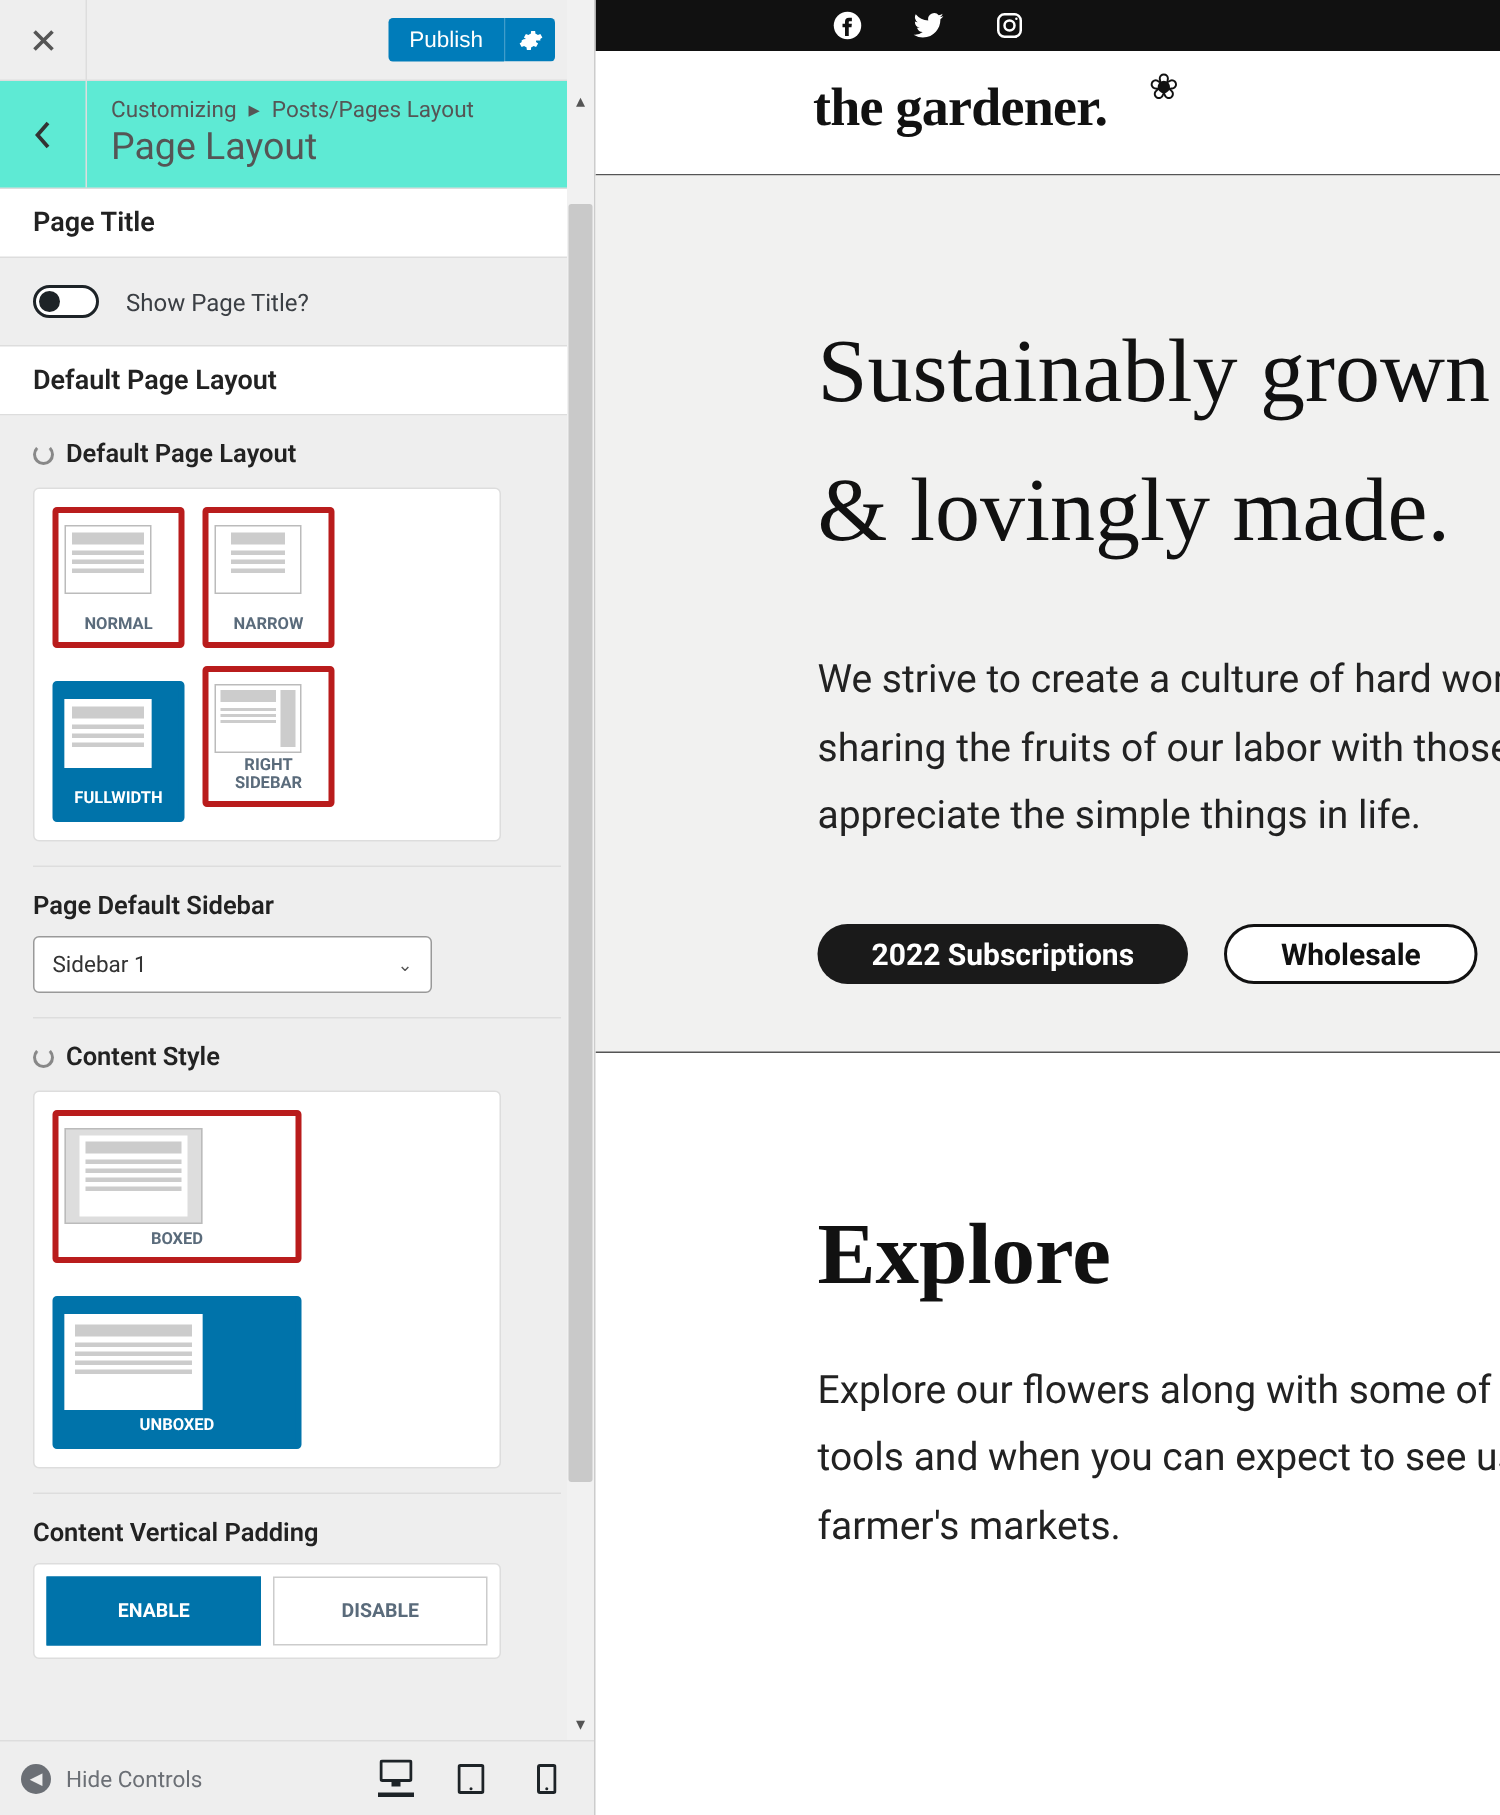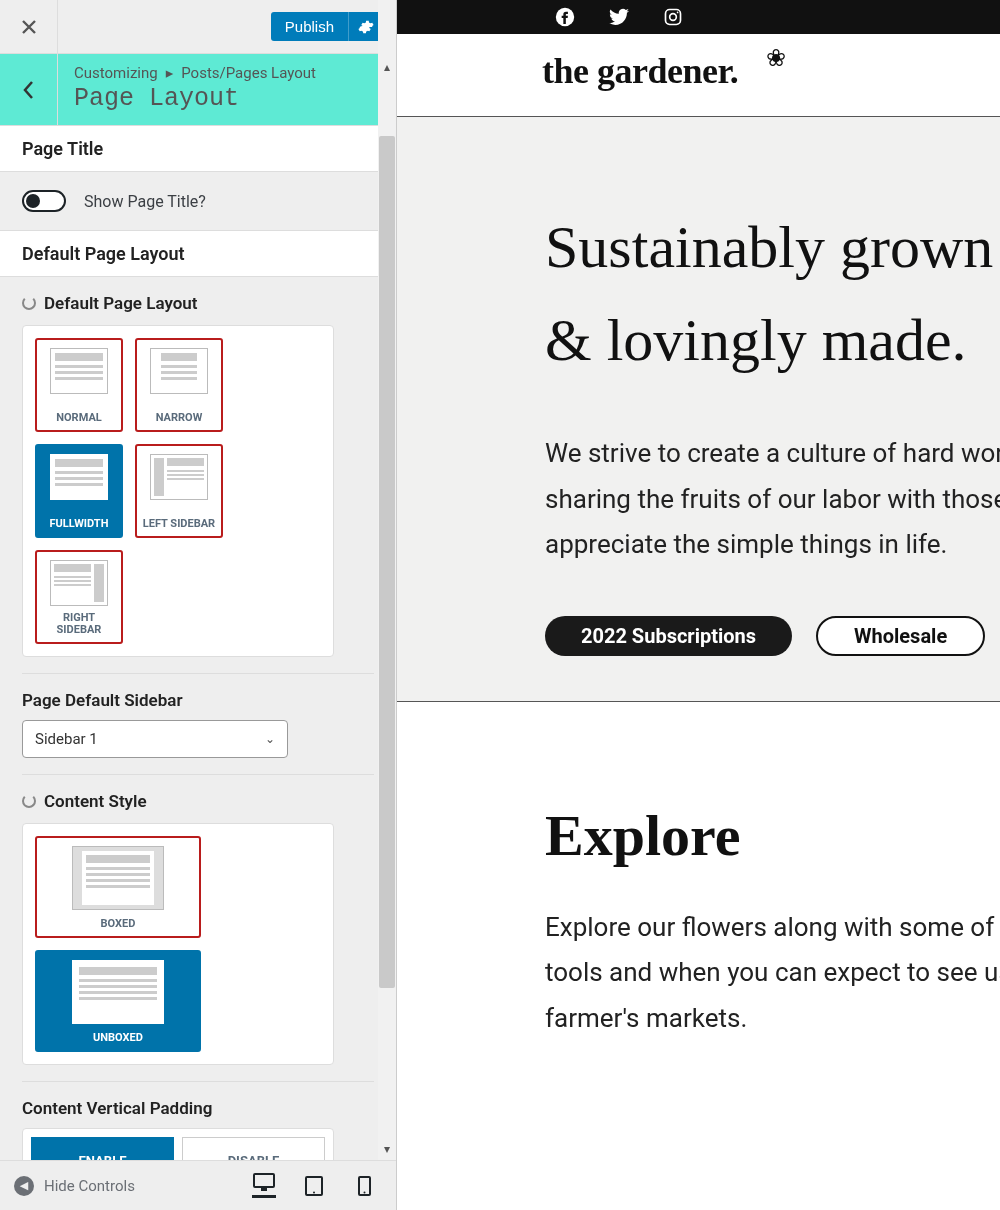--- a/index.html
+++ b/index.html
@@ -75,21 +75,21 @@
     display: flex;
     align-items: center;
     justify-content: center;
     color: #555;
     font-size: 20px;
     cursor: pointer;
   }
   .publish-wrap {
     display: flex;
     gap: 0;
-    margin-right: 4px;
+    margin-right: 16px;
   }
   .publish-btn {
     background: #007cba;
     color: #fff;
     border: none;
     padding: 6px 14px;
     font-size: 15px;
     border-radius: 3px 0 0 3px;
     display: flex;
     align-items: center;
@@ -132,21 +132,20 @@
     color: #555;
     display: flex;
     align-items: center;
     gap: 8px;
   }
   .section-title {
     font-size: 25px;
     color: #555;
     font-weight: 400;
     margin-top: 2px;
-    font-family: Liberation Mono, monospace;
   }
 
   
   .sect-bar {
     background: #fff;
     border-top: 1px solid #ddd;
     border-bottom: 1px solid #ddd;
     padding: 12px 22px;
     font-size: 18px;
     font-weight: 600;
@@ -216,31 +215,30 @@
     border-radius: 4px;
     padding: 12px;
     display: flex;
     flex-wrap: wrap;
     gap: 12px;
     width: 312px;
   }
   .card {
     width: 88px;
     height: 94px;
-    border: 2px solid #b91c1c;
+    border: 4px solid #b91c1c;
     border-radius: 3px;
     background: #fff;
     display: flex;
     flex-direction: column;
-    align-items: center;
     justify-content: space-between;
     padding: 8px 4px 6px;
     cursor: pointer;
   }
-  .card.selected { background: #0073aa; border-color: #0073aa; }
+  .card.selected { background: #0073aa; border-color: #0073aa; margin-top: 10px; }
   .card-preview {
     width: 58px; height: 46px;
     border: 1px solid #bbb;
     background: #fff;
     position: relative;
     padding: 4px;
   }
   .card.selected .card-preview { border-color: rgba(255,255,255,.6); background: #fff; }
   .pv-top { height: 8px; background: #ccc; margin-bottom: 4px; }
   .pv-line { height: 3px; background: #ccc; margin-bottom: 3px; }
@@ -507,32 +505,20 @@
           <div class="card-label">NARROW</div>
         </div>
         <div class="card selected">
           <div class="card-preview">
               <div class="pv-top"></div>
               <div class="pv-line"></div>
               <div class="pv-line"></div>
               <div class="pv-line"></div>
             </div>
           <div class="card-label">FULLWIDTH</div>
-        </div>
-        <div class="card">
-          <div class="card-preview pv-left">
-              <div class="pv-side"></div>
-              <div class="pv-body">
-                <div class="pv-top"></div>
-                <div class="pv-line"></div>
-                <div class="pv-line"></div>
-                <div class="pv-line"></div>
-              </div>
-            </div>
-          <div class="card-label">LEFT SIDEBAR</div>
         </div>
         <div class="card">
           <div class="card-preview pv-right">
               <div class="pv-side"></div>
               <div class="pv-body">
                 <div class="pv-top"></div>
                 <div class="pv-line"></div>
                 <div class="pv-line"></div>
                 <div class="pv-line"></div>
               </div>

